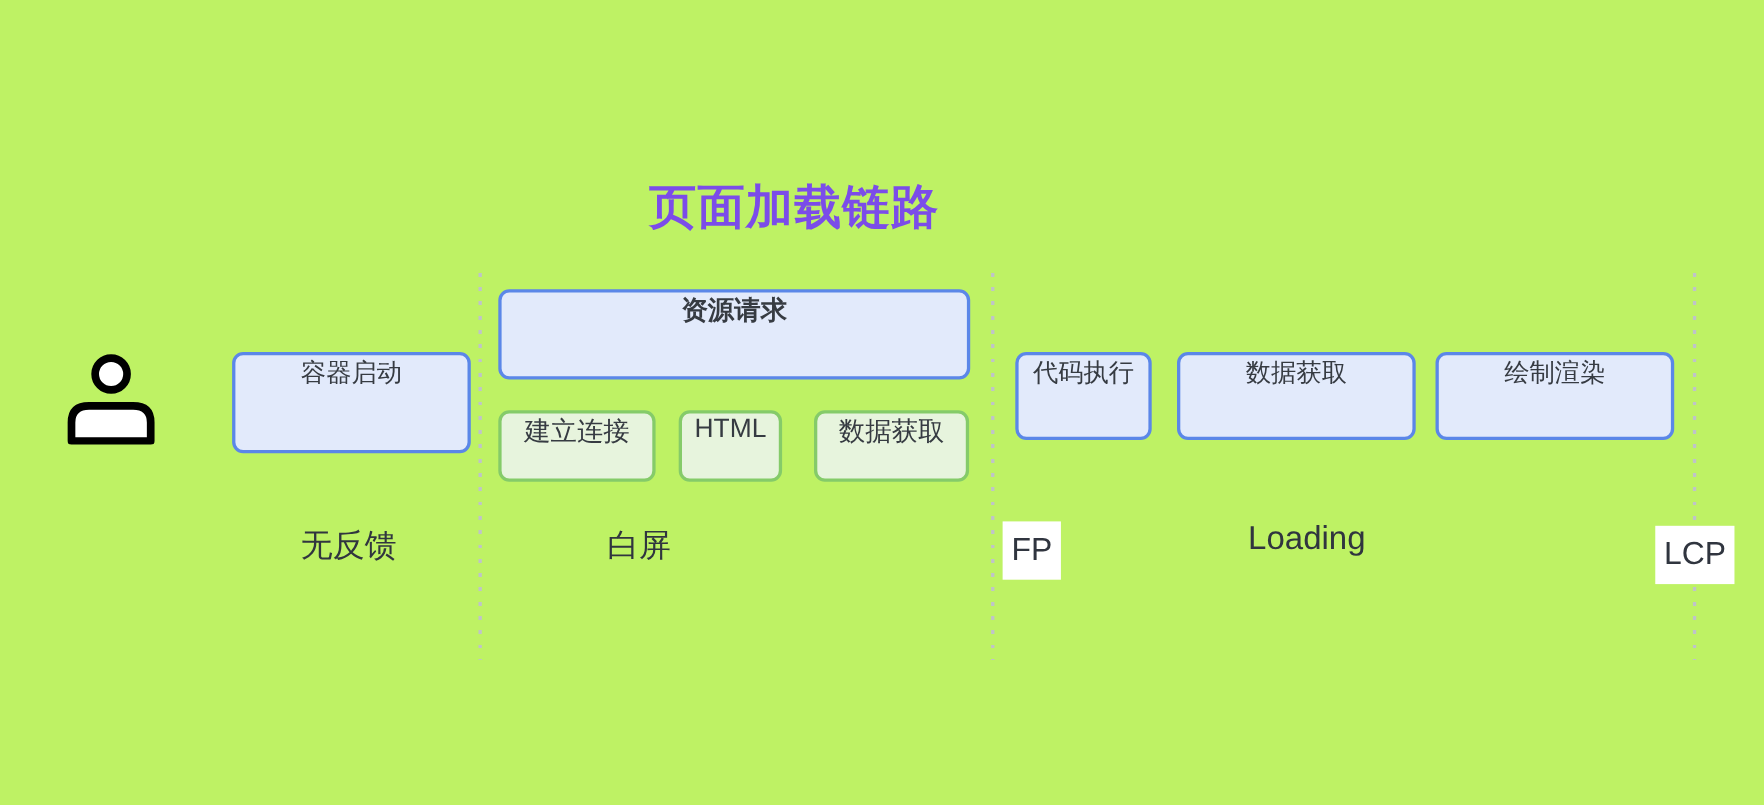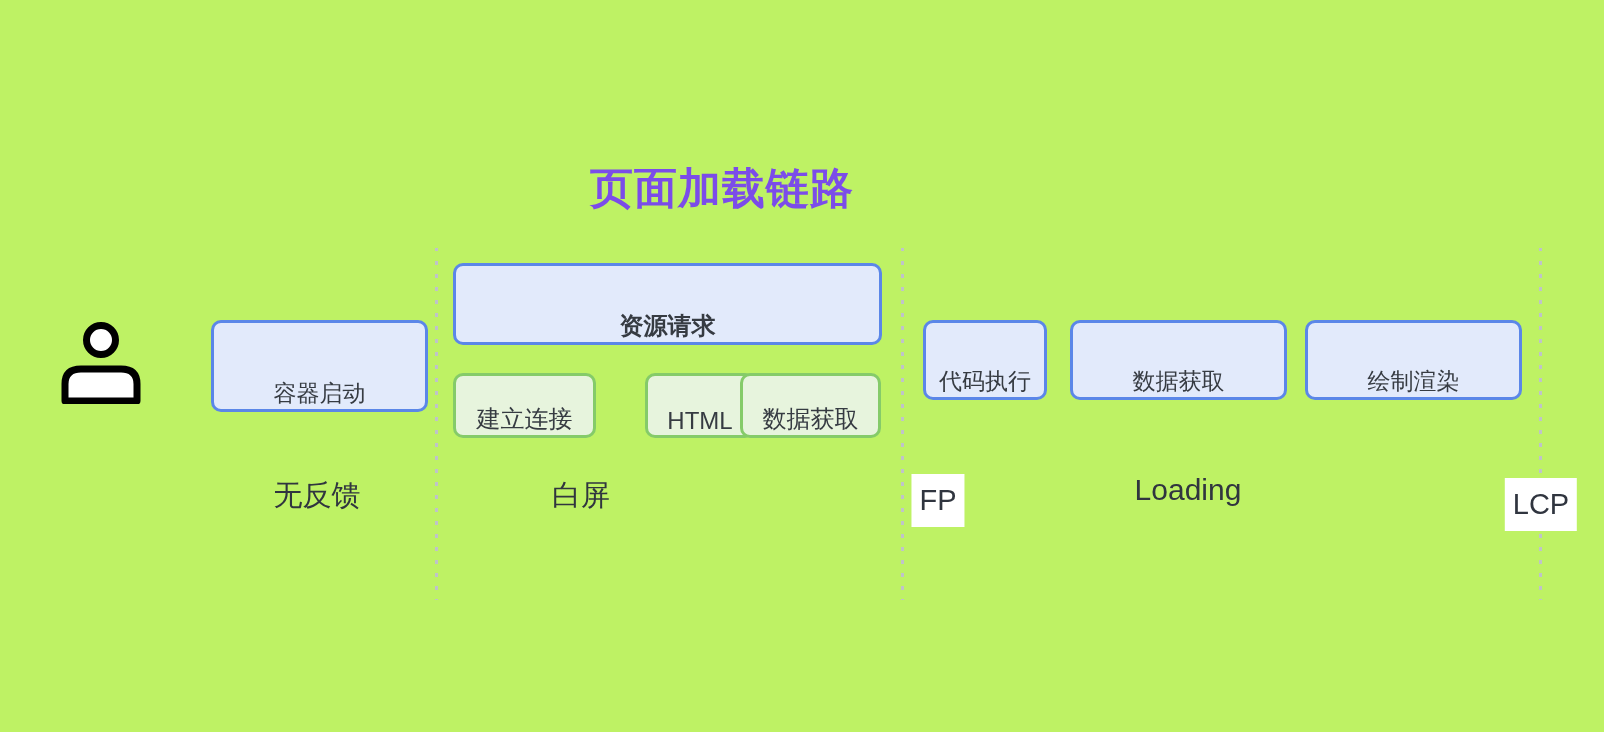--- a/index.html
+++ b/index.html
@@ -15,36 +15,36 @@
   .user-icon-wrap{position:absolute;left:58px;top:318px;width:86px;height:86px;}
   .dotted-line{
     position:absolute;top:248px;height:352px;width:3px;
     background:repeating-linear-gradient(to bottom,var(--dotted-line,#BFC3C9) 0 3.5px,transparent 3.5px 13px);
   }
   .line-1{left:435px;}
   .line-2{left:901px;}
   .line-3{left:1539px;}
   .box{
     position:absolute;box-sizing:border-box;border-radius:10px;
-    display:flex;align-items:flex-end;justify-content:center;
+    display:flex;align-items:flex-start;justify-content:center;
     font-size:23px;color:var(--box-text,#363B42);white-space:nowrap;
   }
   .box-blue{
     border:3px solid var(--blue-border,#5B87E8);
     background:var(--blue-fill,#E2EAFB);
   }
   .box-green{
     border:3px solid var(--green-border,#85CB69);
     background:var(--green-fill,#E7F4DD);
     font-size:24px;
   }
   .box-container-boot{left:211px;top:320px;width:217px;height:92px;}
   .box-resource-request{left:453px;top:263px;width:429px;height:82px;font-weight:700;font-size:24px;}
   .box-establish-connection{left:453px;top:373px;width:143px;height:65px;}
-  .box-html{left:645px;top:373px;width:110px;height:65px;}
+  .box-html{left:617px;top:373px;width:94px;height:65px;}
   .box-other-resources{left:740px;top:373px;width:141px;height:65px;}
   .box-code-execution{left:923px;top:320px;width:124px;height:80px;}
   .box-data-fetch{left:1070px;top:320px;width:217px;height:80px;}
   .box-paint-render{left:1305px;top:320px;width:217px;height:80px;}
   .phase-label{
     position:absolute;transform:translateX(-50%);
     font-size:29px;color:var(--label-text,#30353F);white-space:nowrap;
   }
   .label-no-feedback{left:317px;top:476px;}
   .label-white-screen{left:581px;top:476px;}

